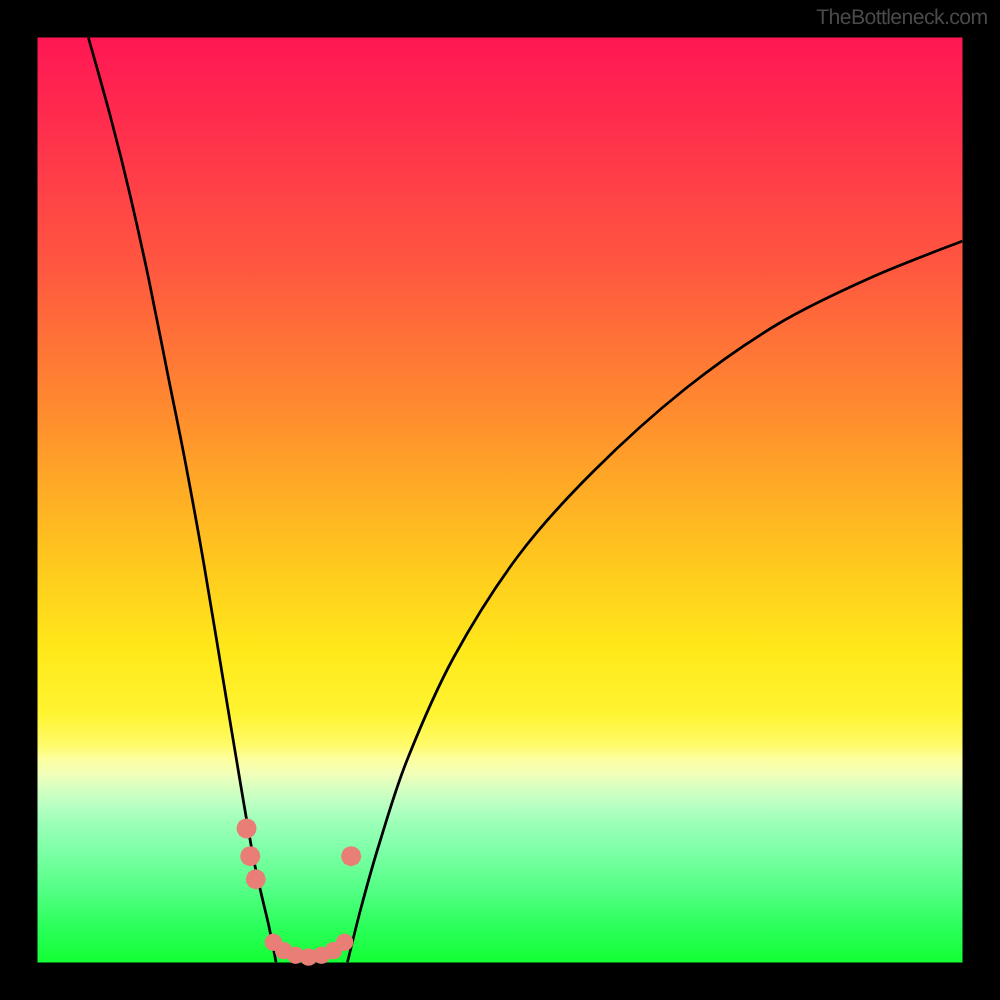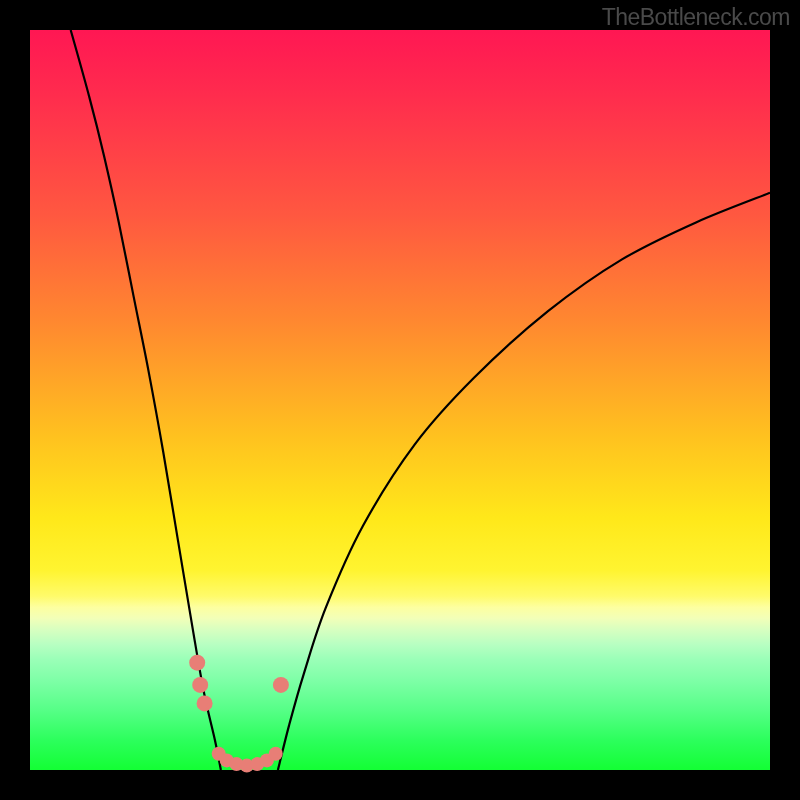--- a/index.html
+++ b/index.html
@@ -15,21 +15,21 @@
     position: relative;
     width: 800px;
     height: 800px;
     background: #000;
   }
   .watermark {
     position: absolute;
     top: 4px;
     right: 10px;
     color: #4a4a4a;
-    font-size: 23px;
+    font-size: 17px;
     font-weight: 500;
     letter-spacing: -0.5px;
     z-index: 10;
   }
   .plot-area {
     position: absolute;
     left: 30px;
     top: 30px;
     width: 740px;
     height: 740px;

